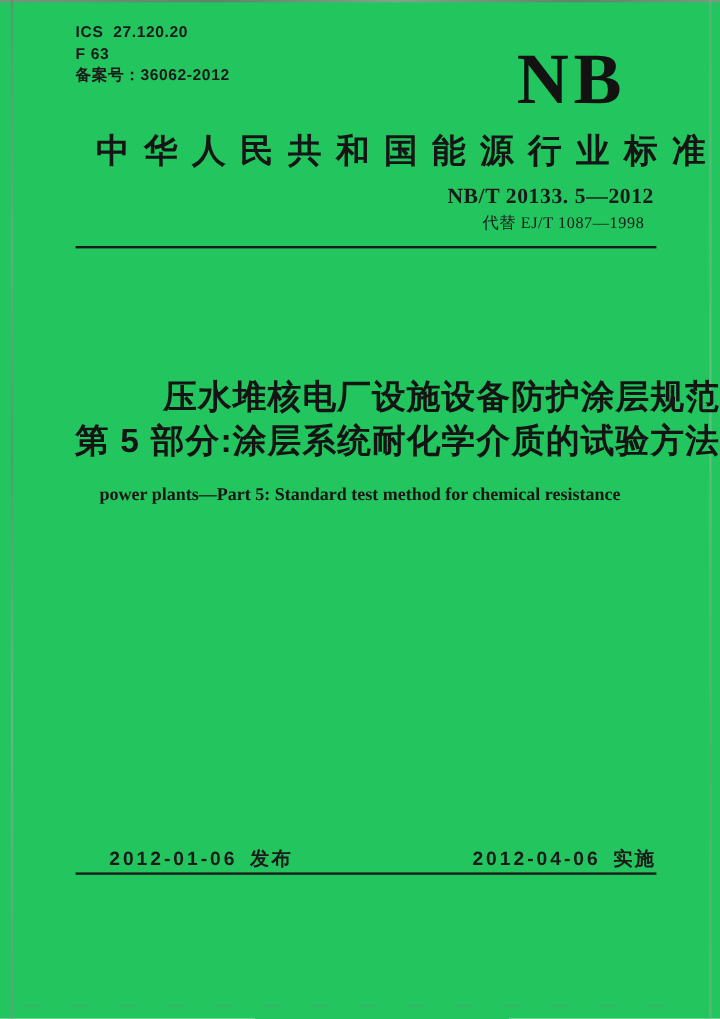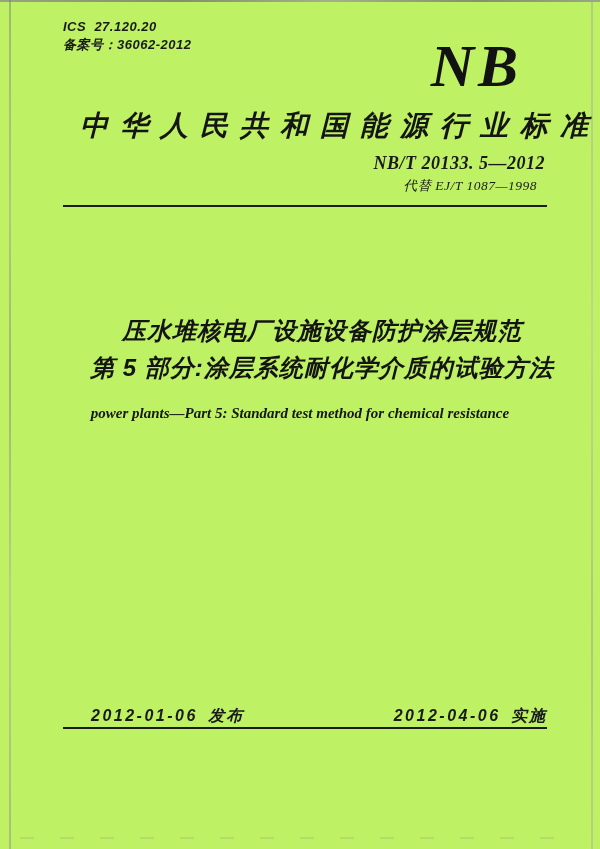--- a/index.html
+++ b/index.html
@@ -5,25 +5,24 @@
   html, body {
     margin: 0;
     padding: 0;
     background: #e8e8e8;
   }
   .page {
     position: relative;
     width: 600px;
     height: 849px;
     margin: 0 auto;
-    background: #bef264;
+    background: #22c55e;
     overflow: hidden;
     color: #1a1a1a;
     font-family: "Liberation Sans", sans-serif;
-    font-style: italic;
   }
   
   .scan-edge-top {
     position: absolute; top: 0; left: 0; right: 0; height: 2px;
     background: linear-gradient(90deg, #8a8a8a 0%, #6f6f6f 30%, #9a9a9a 55%, #707070 80%, #8e8e8e 100%);
     opacity: 0.75;
   }
   .scan-edge-left {
     position: absolute; top: 0; bottom: 0; left: 9px; width: 2px;
     background: linear-gradient(180deg, #777 0%, #999 25%, #777 45%, #aaa 70%, #888 100%);
@@ -73,22 +72,22 @@
     font-size: 13.5px; letter-spacing: 0.5px;
     text-align: right;
   }
   .rule-top {
     position: absolute; left: 63px; right: 53px; top: 205px; height: 2px;
     background: #1c1c1c;
   }
   
   .title-cn {
     position: absolute; left: 0; right: 0; top: 312px;
-    text-align: center;
-    font-size: 24px; line-height: 37px; font-weight: bold;
+    text-align: right;
+    font-size: 28px; line-height: 37px; font-weight: bold;
     color: #141414; letter-spacing: 1px; padding-left: 44px;
   }
   .title-en {
     position: absolute; left: 36px; right: 36px; top: 402px;
     text-align: center;
     font-family: "Liberation Serif", serif;
     font-size: 15px; line-height: 23px; font-weight: bold;
     color: #161616;
   }
   
@@ -115,20 +114,21 @@
 <body>
 
 <div class="page">
   <div class="scan-edge-top"></div>
   <div class="scan-edge-left"></div>
   <div class="scan-edge-right"></div>
   <div class="scan-noise-bottom"></div>
 
   <div class="meta">
     <div>ICS  27.120.20</div>
+    <div>F 63</div>
     <div>备案号：36062-2012</div>
   </div>
 
   <div class="logo">NB</div>
 
   <div class="header-cn">中华人民共和国能源行业标准</div>
 
   <div class="std-no">NB/T 20133. 5—2012</div>
   <div class="replaces">代替 EJ/T 1087—1998</div>
 

